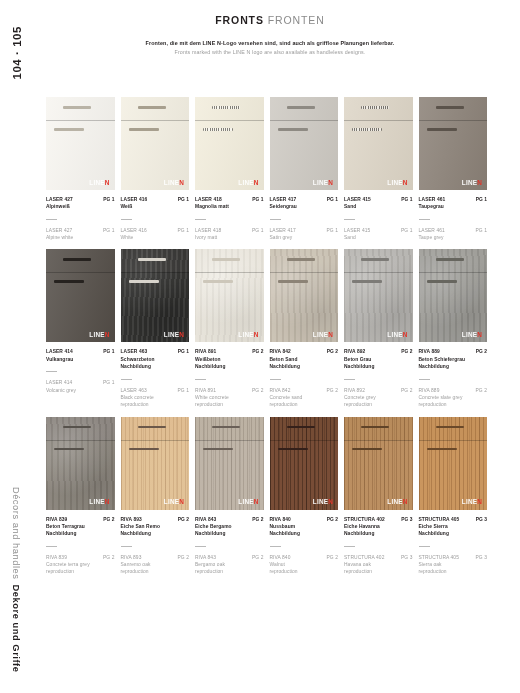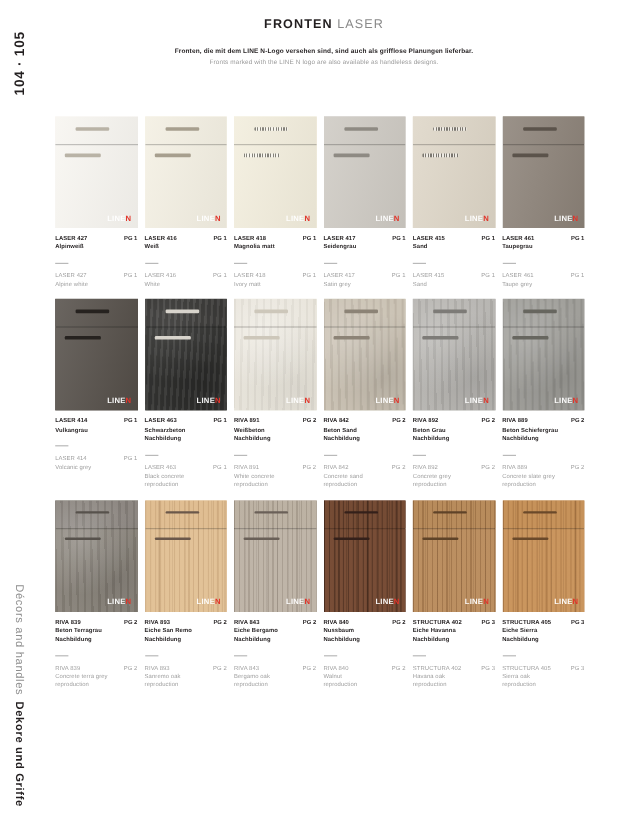--- a/index.html
+++ b/index.html
@@ -86,22 +86,22 @@
 
   <div class="vert" id="chapter">
     <span>
       <span class="de">Dekore und Griffe</span>
       <span class="en" style="margin-left:6px;">Décors and handles</span>
     </span>
   </div>
 
   <div class="header">
     <div class="title">
-      <span class="b">FRONTEN</span>
-      <span class="l">LASER</span>
+      <span class="b">FRONTS</span>
+      <span class="l">FRONTEN</span>
     </div>
     <div class="sub-de">Fronten, die mit dem LINE N-Logo versehen sind, sind auch als grifflose Planungen lieferbar.</div>
     <div class="sub-en">Fronts marked with the LINE N logo are also available as handleless designs.</div>
   </div>
 
   <div class="grid" id="grid">
       <div class="row">
         <div class="cell">
           <div class="swatch" style="background:#f8f6f1;">
             <div class="drawer" style="background:#f7f5f0;"></div>

